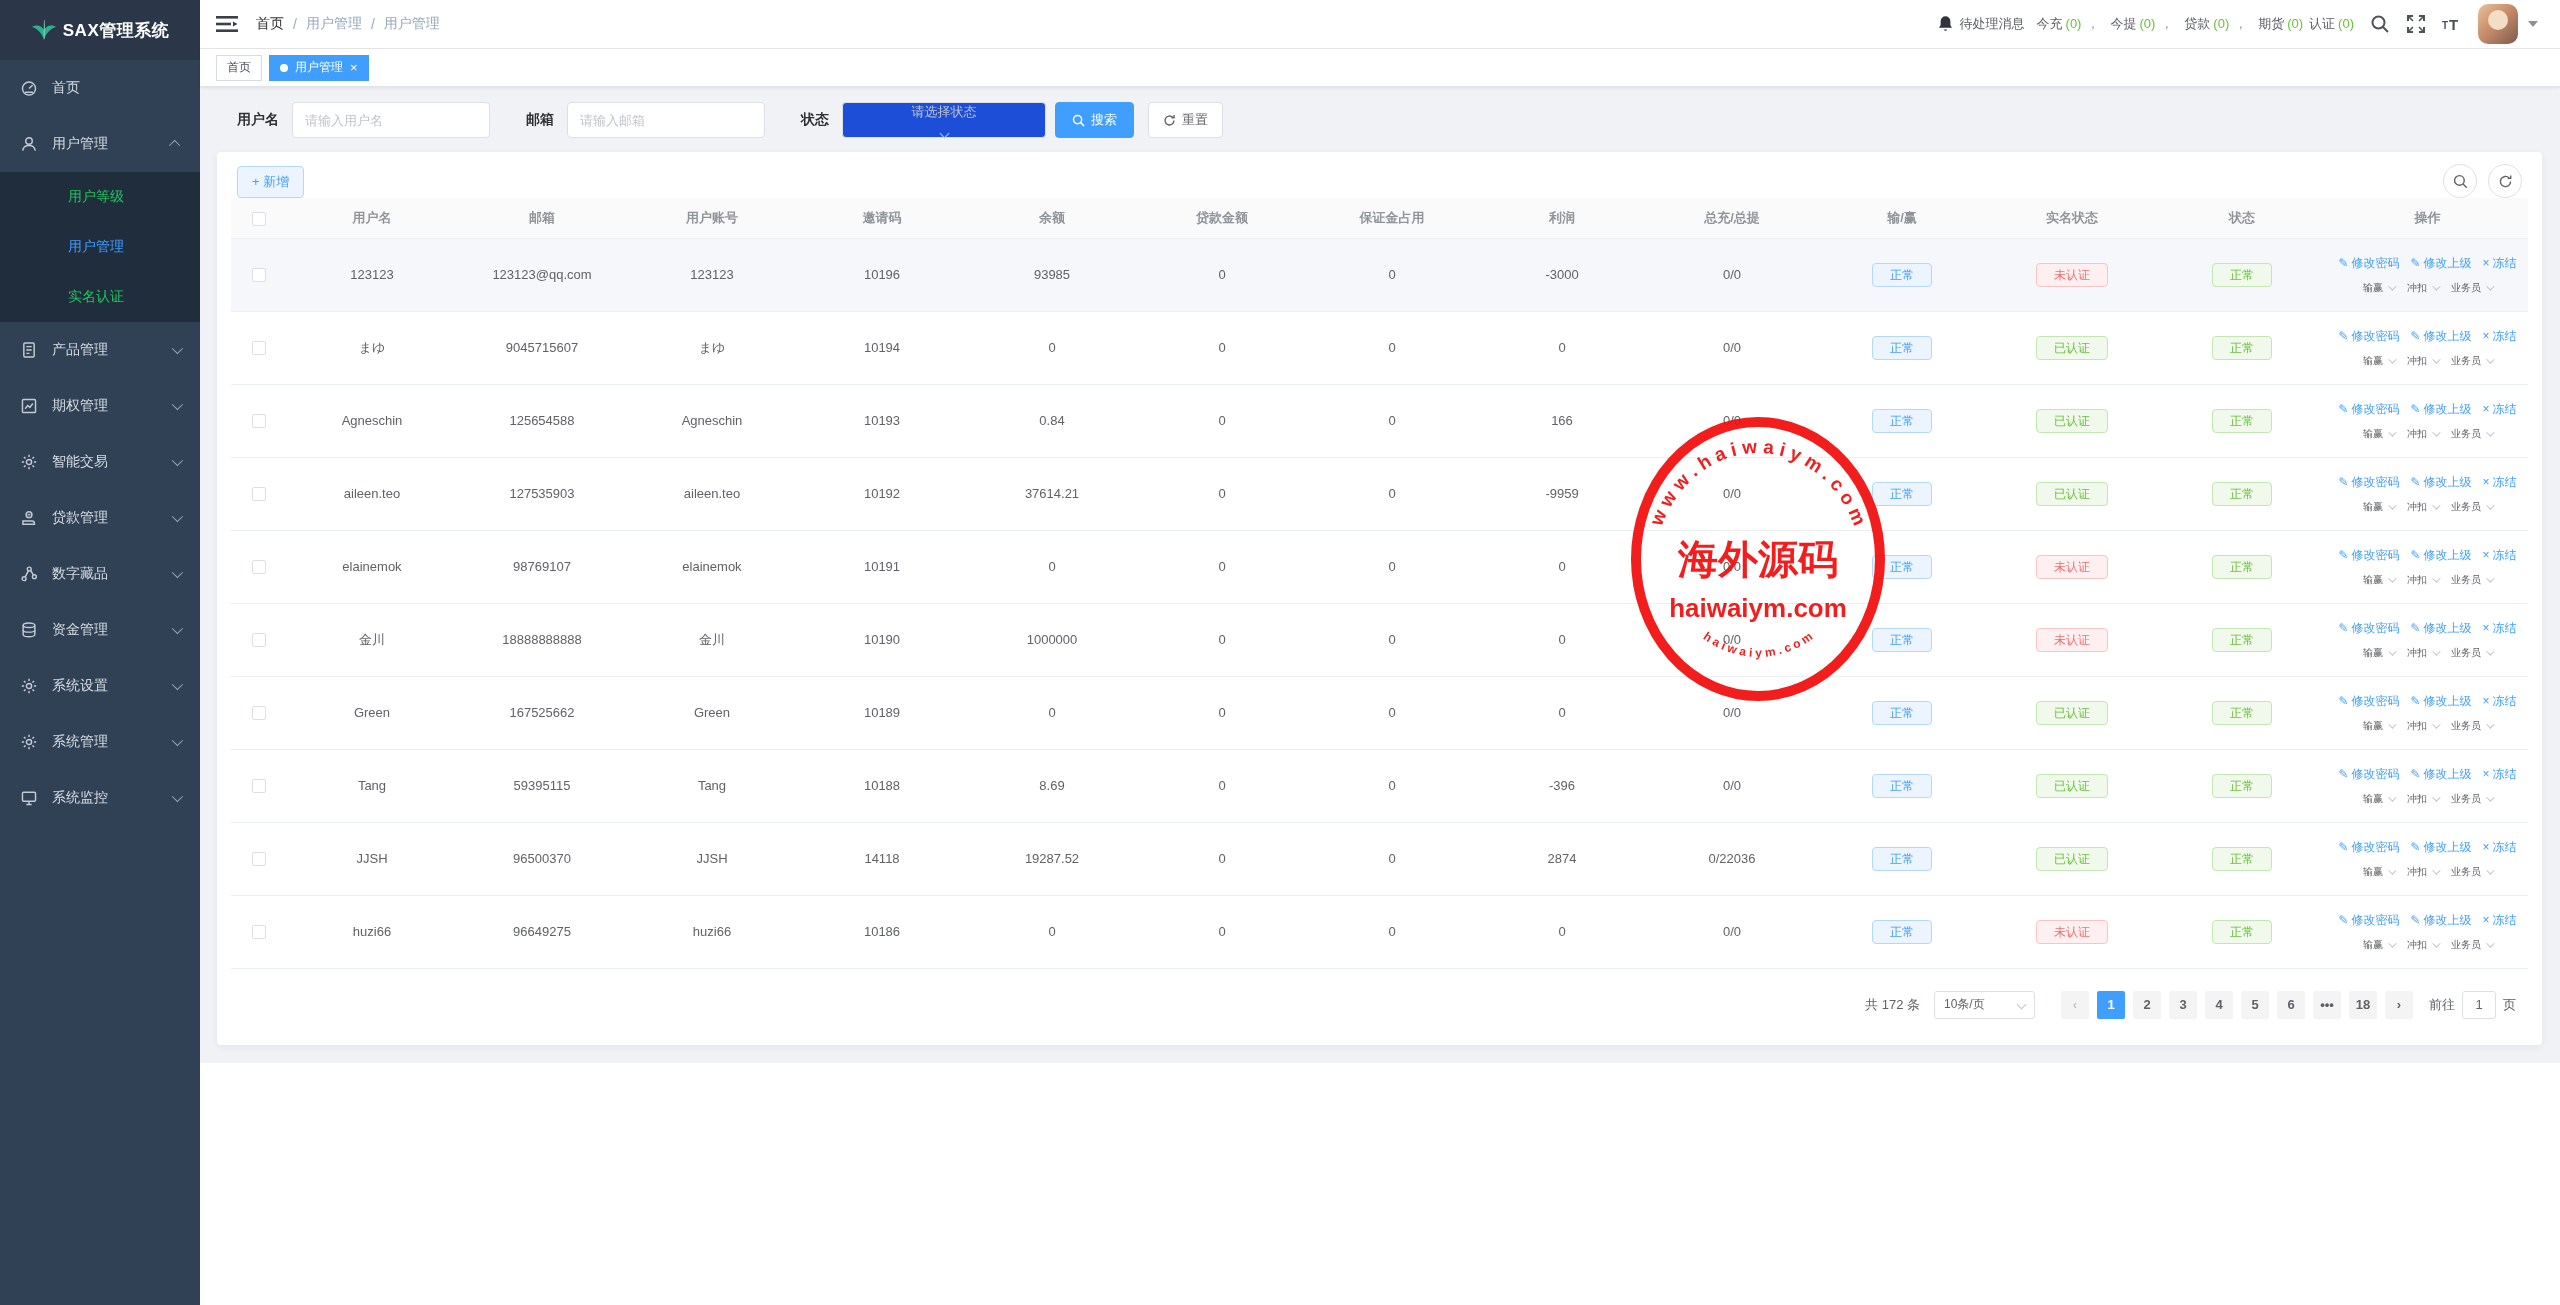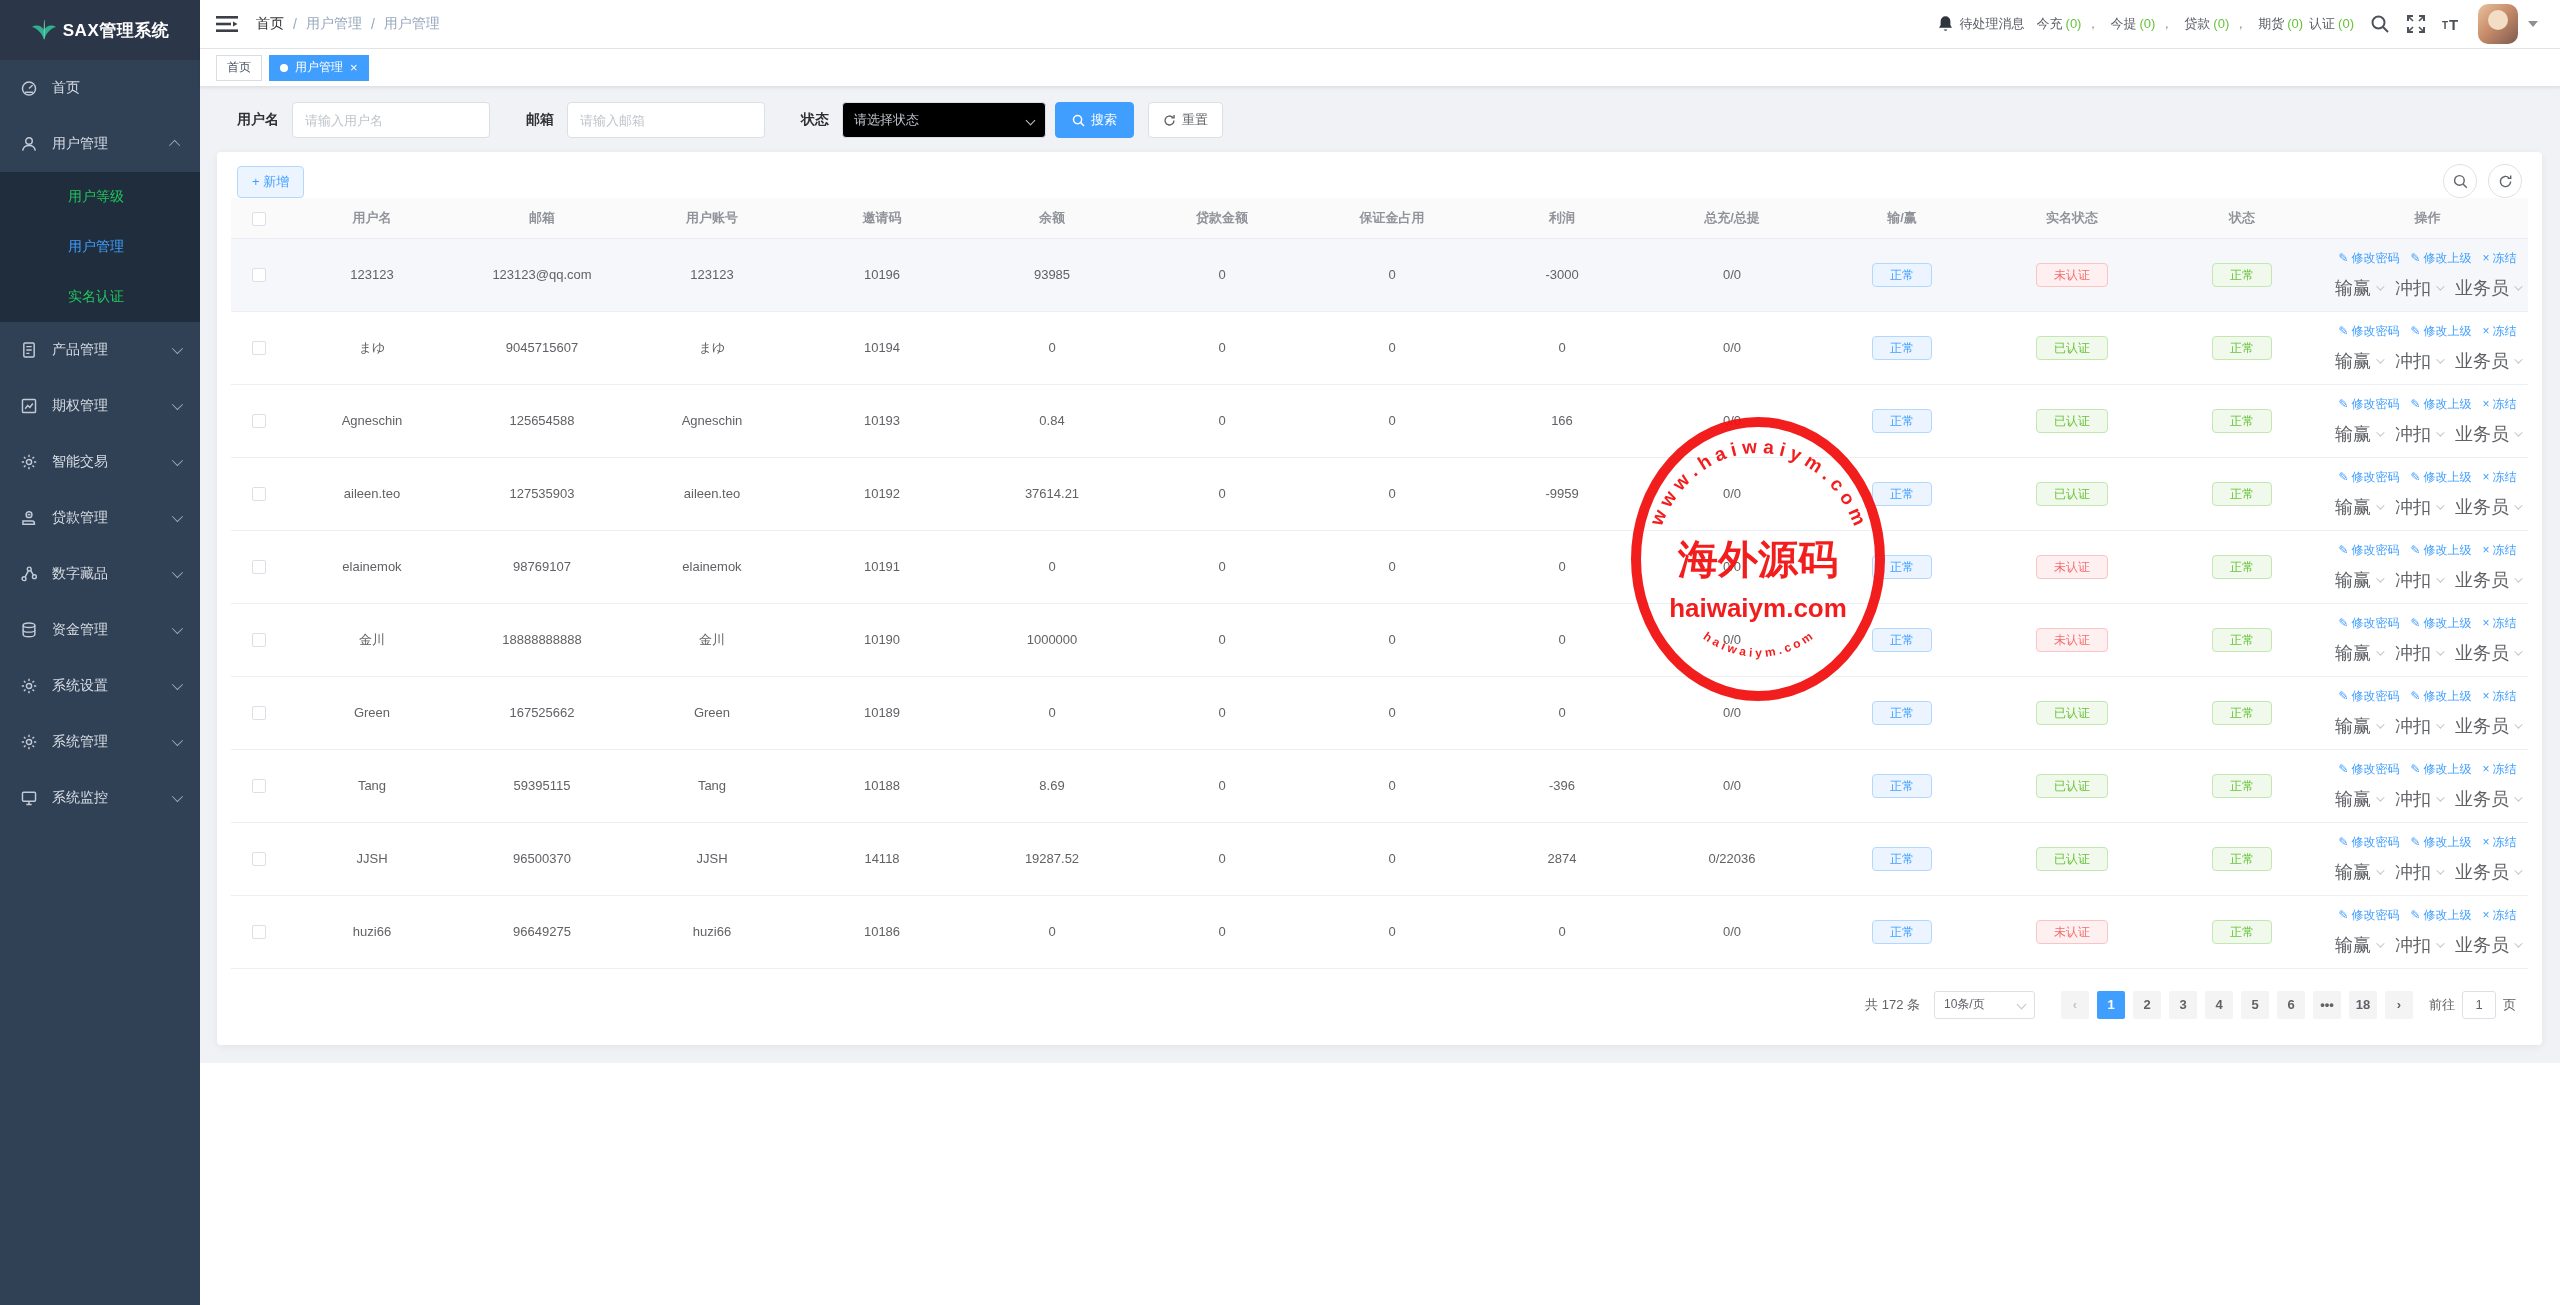--- a/index.html
+++ b/index.html
@@ -61,22 +61,22 @@
   
   .app-main { background:#f0f2f5; height:976px; padding:0 18px 0 17px; flex-shrink:0; }
 
   
   .filter-row { display:flex; align-items:center; height:44px; margin-top:11px; padding-left:20px; }
   .f-label { font-size:14px; font-weight:bold; color:#303133; margin-right:13px; }
   .f-input { width:198px; height:36px; border:1px solid #dcdfe6; border-radius:4px; background:#fff;
     padding:0 12px; font-size:13px; color:#606266; outline:none; font-family:inherit; }
   .f-input::placeholder { color:#c0c4cc; }
   .f-gap { width:36px; }
-  .f-select { width:204px; height:36px; border:1px solid #dcdfe6; border-radius:4px; background:#000000;
-    display:flex; align-items:center; justify-content:space-between; padding:0 11px; cursor:pointer; }
+  .f-select { width:204px; height:36px; border:1px solid #dcdfe6; border-radius:4px; background:#1d4ed8;
+    display:flex; align-items:center; justify-content:space-between; padding:0 11px; cursor:pointer;flex-direction:column; }
   .f-select .ph { font-size:13px; color:#c0c4cc; }
   .chev { width:7px; height:7px; border-right:1.5px solid #c0c4cc; border-bottom:1.5px solid #c0c4cc;
     transform:rotate(45deg); display:inline-block; flex-shrink:0; }
   .btn { height:36px; border-radius:4px; font-size:13px; display:inline-flex; align-items:center; gap:6px;
     cursor:pointer; border:1px solid transparent; font-family:inherit; }
   .btn svg { width:13px; height:13px; }
   .btn-primary { background:#409eff; border-color:#409eff; color:#fff; padding:0 16px; margin-left:9px; }
   .btn-plain { background:#fff; border-color:#dcdfe6; color:#606266; padding:0 14px; margin-left:14px; }
 
   
@@ -99,21 +99,21 @@
   tbody tr:first-child { background:#f5f7fa; }
   .cb { display:inline-block; width:14px; height:14px; border:1px solid #dcdfe6; border-radius:2px;
     background:#fff; vertical-align:middle; cursor:pointer; }
   .badge { display:inline-block; height:24px; line-height:22px; padding:0 17px; border-radius:4px;
     font-size:12px; border:1px solid; }
   .badge.blue  { background:#ecf5ff; border-color:#b3d8ff; color:#409eff; }
   .badge.green { background:#f0f9eb; border-color:#c2e7b0; color:#67c23a; }
   .badge.red   { background:#fef0f0; border-color:#fbc4c4; color:#f56c6c; }
   .op-links { display:flex; justify-content:center; gap:11px; font-size:12px; color:#409eff; margin-bottom:9px; }
   .op-link { display:inline-flex; align-items:center; gap:3px; cursor:pointer; white-space:nowrap; }
-  .op-drops { display:flex; justify-content:center; align-items:center; gap:13px; font-size:18px; color:#606266; }
+  .op-drops { display:flex; justify-content:center; align-items:center; gap:13px; font-size:10px; color:#606266; }
   .op-drop { display:inline-flex; align-items:center; gap:5px; cursor:pointer; }
   .op-drop .chev { width:6px; height:6px; transform:rotate(45deg) translateY(-2px); }
 
   
   .pagination { display:flex; align-items:center; justify-content:flex-end; padding:22px 26px 0 0;
     font-size:13px; color:#606266; }
   .pg-total { margin-right:14px; }
   .pg-size { width:101px; height:28px; border:1px solid #dcdfe6; border-radius:3px; background:#fff;
     display:flex; align-items:center; justify-content:space-between; padding:0 9px; font-size:12px;
     color:#606266; margin-right:22px; cursor:pointer; }

